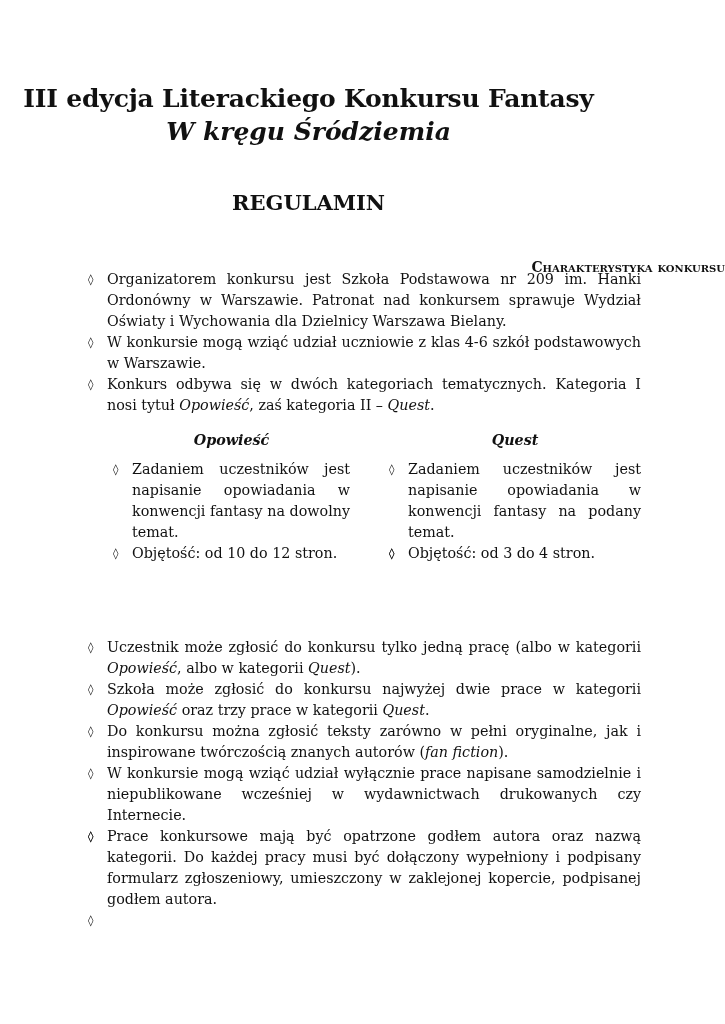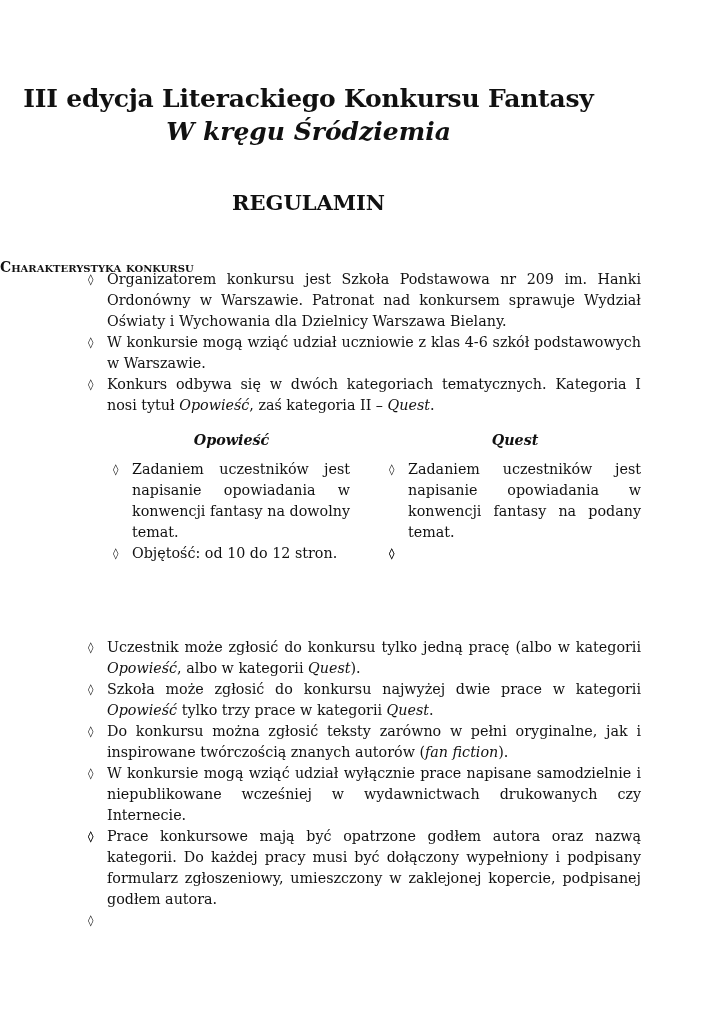--- a/index.html
+++ b/index.html
@@ -1,21 +1,21 @@
 <!DOCTYPE html>
 <html><head>
 <meta charset="utf-8">
 <style>
   html, body { margin:0; padding:0; background:#ffffff; }
   body { width:725px; height:1024px; position:relative; overflow:hidden; color:#111; font-family:"DejaVu Serif", serif; }
   .title { position:absolute; left:0; width:617px; text-align:center; font-weight:bold; }
   .t1 { top:84px; font-size:25px; letter-spacing:-0.2px; }
   .t2 { top:117px; font-size:25px; font-style:italic; }
   .reg { top:190px; font-size:21px; }
-  .sec { position:absolute; top:259px; left:0; width:725px; text-align:left; font-weight:bold; font-size:14px; font-variant:small-caps; }
+  .sec { position:absolute; top:259px; left:0; width:725px; text-align:right; font-weight:bold; font-size:14px; font-variant:small-caps; }
   ul.bul { list-style:none; margin:0; padding:0; position:absolute; }
   ul.bul li { position:relative; padding-left:19px; text-align:justify; font-size:14.3px; line-height:21px; }
   ul.bul li .dia { position:absolute; left:0; top:0; font-size:11px; }
   .main1 { top:269px; left:88px; width:553px; }
   .col { position:absolute; top:430px; }
   .colA { left:113px; width:237px; }
   .colB { left:389px; width:252px; }
   .col h3 { margin:0 0 9px 0; text-align:center; font-style:italic; font-weight:bold; font-size:14.3px; line-height:20px; }
   .col ul.bul { position:static; }
   .main2 { top:637px; left:88px; width:553px; }
@@ -41,25 +41,25 @@
     <li><span class="dia">◊</span><span>Zadaniem uczestników jest napisanie opowiadania w konwencji fantasy na dowolny temat.</span></li>
     <li><span class="dia">◊</span><span>Objętość: od 10 do 12 stron.</span></li>
   </ul>
 </div>
 
 <div class="col colB">
   <h3>Quest</h3>
   <ul class="bul">
     <li><span class="dia">◊</span><span>Zadaniem uczestników jest napisanie opowiadania w konwencji fantasy na podany temat.</span></li>
     <li><span class="dia">◊</span></li>
-    <li><span class="dia">◊</span></li>
+    <li><span class="dia">◊</span><span>Objętość: od 3 do 4 stron.</span></li>
   </ul>
 </div>
 
 <ul class="bul main2">
   <li><span class="dia">◊</span><span>Uczestnik może zgłosić do konkursu tylko jedną pracę (albo w kategorii </span><span class="it">Opowieść</span><span>, albo w kategorii </span><span class="it">Quest</span><span>).</span></li>
-  <li><span class="dia">◊</span><span>Szkoła może zgłosić do konkursu najwyżej dwie prace w kategorii </span><span class="it">Opowieść</span><span> tylko trzy prace w kategorii </span><span class="it">Quest</span><span>.</span></li>
+  <li><span class="dia">◊</span><span>Szkoła może zgłosić do konkursu najwyżej dwie prace w kategorii </span><span class="it">Opowieść</span><span> oraz trzy prace w kategorii </span><span class="it">Quest</span><span>.</span></li>
   <li><span class="dia">◊</span><span>Do konkursu można zgłosić teksty zarówno w pełni oryginalne, jak i inspirowane twórczością znanych autorów (</span><span class="it">fan fiction</span><span>).</span></li>
   <li><span class="dia">◊</span><span>W konkursie mogą wziąć udział wyłącznie prace napisane samodzielnie i niepublikowane wcześniej w wydawnictwach drukowanych czy Internecie.</span></li>
   <li><span class="dia">◊</span></li>
   <li><span class="dia">◊</span><span>Prace konkursowe mają być opatrzone godłem autora oraz nazwą kategorii. Do każdej pracy musi być dołączony wypełniony i podpisany formularz zgłoszeniowy, umieszczony w zaklejonej kopercie, podpisanej godłem autora.</span></li>
   <li><span class="dia">◊</span></li>
 </ul>
 
 </body></html>

